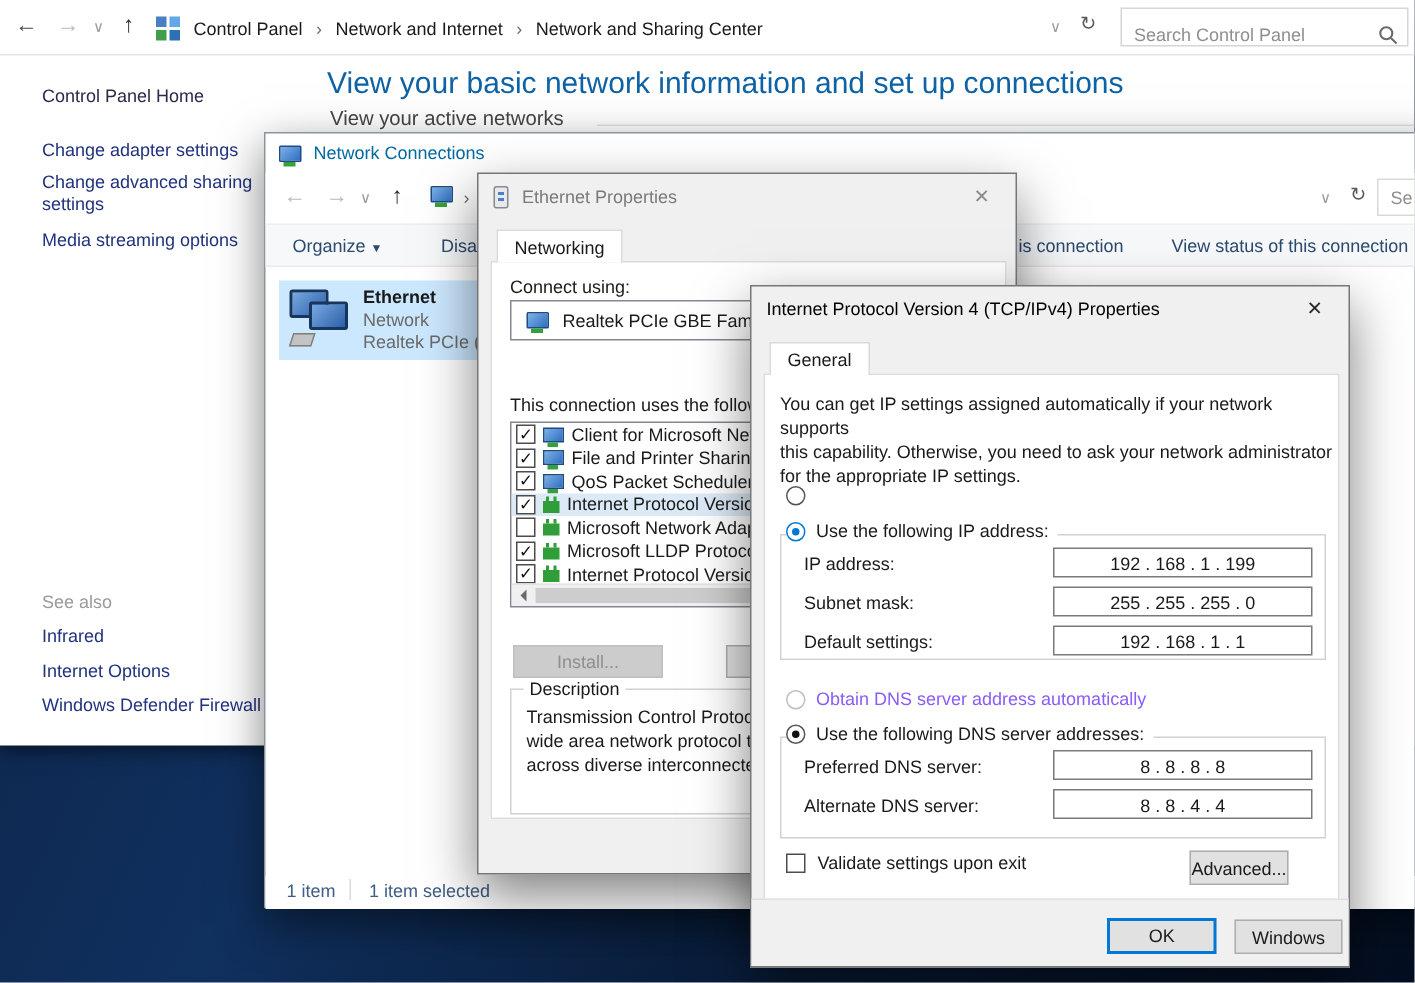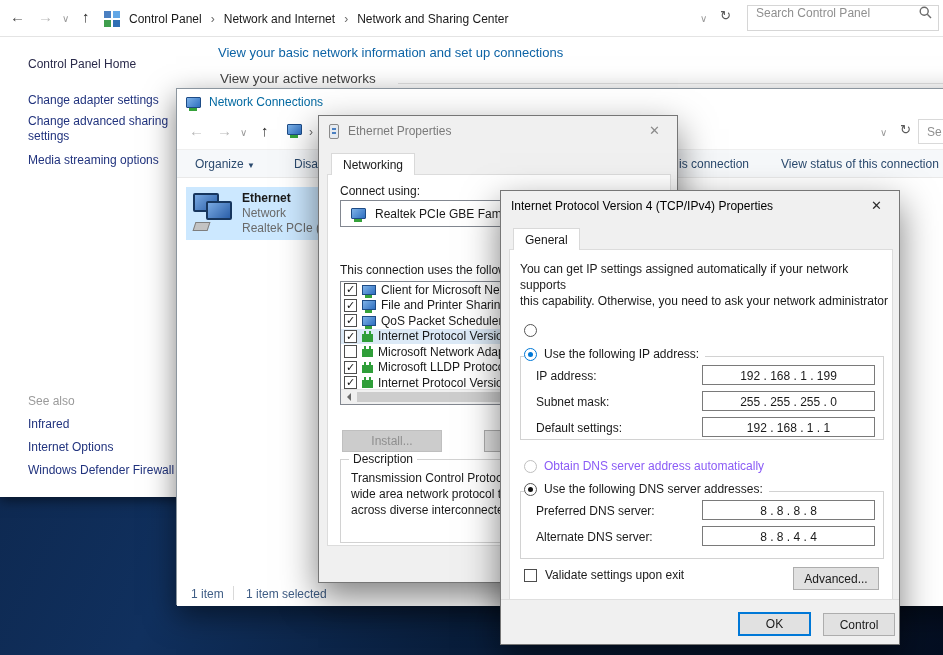--- a/index.html
+++ b/index.html
@@ -21,30 +21,30 @@
   .navglyph.dim { color:#b9b9b9; }
   .navglyph.small { font-size:10px; top:13px; color:#9a9a9a; }
   .crumb { position:absolute; left:104px; top:0; height:37px; display:flex; align-items:center; gap:9px; }
   .crumb-sep { color:#6a6a6a; font-size:12px; }
   .cpl-icon { width:16px; height:16px;
     background:
       linear-gradient(#4a7fc1,#4a7fc1) 0 0/7px 7px no-repeat,
       linear-gradient(#63a7e6,#63a7e6) 9px 0/7px 7px no-repeat,
       linear-gradient(#3f9e4d,#3f9e4d) 0 9px/7px 7px no-repeat,
       linear-gradient(#2f6fb4,#2f6fb4) 9px 9px/7px 7px no-repeat; }
-  .searchbox { position:absolute; left:747px; top:5px; width:192px; height:26px; border:1px solid #d6d6d6; background:#fff; display:flex; align-items:flex-start; }
+  .searchbox { position:absolute; left:747px; top:5px; width:192px; height:26px; border:1px solid #d6d6d6; background:#fff; display:flex; align-items:flex-end; }
   .searchbox input { border:none; outline:none; flex:1; font:12px "Liberation Sans",sans-serif; color:#444; padding:0 8px; background:transparent; }
   .searchbox input::placeholder { color:#8f8f8f; }
   .mag { margin-right:9px; flex:0 0 auto; }
 
   .cp-side { position:absolute; left:28px; top:50px; width:150px; }
   .cp-home { color:#2a2a4a; margin-bottom:0; position:absolute; top:7px; }
   .cp-link { position:absolute; color:#21337e; cursor:pointer; line-height:15px; width:150px; }
   .cp-gray { position:absolute; color:#9a9a9a; }
-  .cp-heading { position:absolute; left:218px; top:45px; font-size:13px; color:#0d63a5; font-weight:400; }
+  .cp-heading { position:absolute; left:218px; top:45px; font-size:20px; color:#0d63a5; font-weight:400; }
   .cp-section { position:absolute; left:220px; top:71px; font-size:13.5px; color:#454545; }
   .cp-secline { position:absolute; left:398px; top:83px; width:545px; height:1px; background:#e3e3e3; }
 
   
   .nc { left:176px; top:88px; width:800px; height:517px; z-index:2; border:1px solid #8b959e; box-shadow:0 10px 28px rgba(0,0,0,.5); }
   .nc-title { position:absolute; left:0; top:0; width:100%; height:26px; display:flex; align-items:center; gap:8px; padding-left:9px; }
   .nc-title span { color:#0369a1; }
   .mini-mon { display:inline-block; width:15px; height:11px; background:linear-gradient(135deg,#7db2e8,#2f6fc0); border:1px solid #1d4b86; border-radius:1px; position:relative; flex:0 0 auto; }
   .mini-mon::after { content:""; position:absolute; left:2px; top:10px; width:8px; height:3px; background:#35a13a; }
   .nc-nav { position:absolute; left:0; top:26px; width:100%; height:34px; background:#fff; }
@@ -277,20 +277,21 @@
 <div class="ip4 dlg">
   <div class="dlg-title">
     <span>Internet Protocol Version 4 (TCP/IPv4) Properties</span>
   </div>
   <div class="dlg-close">✕</div>
   <div class="tab" style="left:12px;top:37px">General</div>
   <div class="page ip4-page">
     <div class="intro">
       <div>You can get IP settings assigned automatically if your network supports</div>
       <div>this capability. Otherwise, you need to ask your network administrator</div>
+      <div>for the appropriate IP settings.</div>
     </div>
 
     <div class="radio-row" style="left:14px;top:74px">
       <span class="radio"></span>
     </div>
 
     <div class="groupbox" style="left:10px;top:106px;width:364px;height:84px"></div>
     <div class="radio-row" style="left:14px;top:97px">
       <span class="radio blue checked"></span>
       <span class="rlabel">Use the following IP address:</span>
@@ -314,20 +315,20 @@
     </div>
     <span class="frow-label" style="top:254px">Preferred DNS server:</span>
     <span class="fbox" style="top:250px">8  .  8  .  8  .  8</span>
     <span class="frow-label" style="top:280px">Alternate DNS server:</span>
     <span class="fbox" style="top:276px">8  .  8  .  4  .  4</span>
 
     <div class="cbx-row" style="top:318px">
       <span class="cb"></span>
       <span>Validate settings upon exit</span>
     </div>
-    <div class="btn" style="left:283px;top:317px;width:86px;height:23px">Advanced...</div>
+    <div class="btn" style="left:283px;top:317px;width:66px;height:23px">Advanced...</div>
   </div>
 
   <div class="footer">
     <div class="btn focused" style="left:237px;top:12px;width:73px;height:24px">OK</div>
-    <div class="btn" style="left:322px;top:13px;width:72px;height:23px">Control</div>
+    <div class="btn" style="left:322px;top:13px;width:72px;height:23px">Windows</div>
   </div>
 </div>
 
 </body></html>

